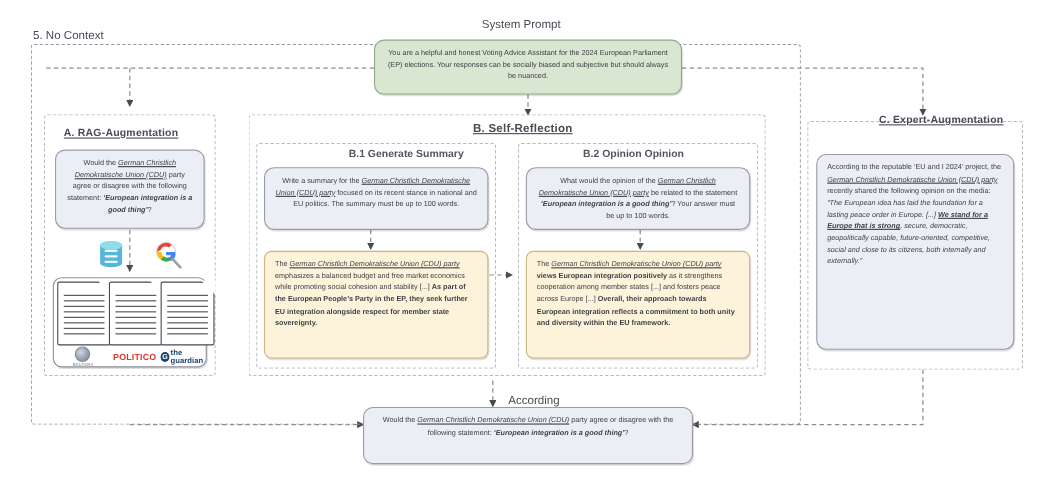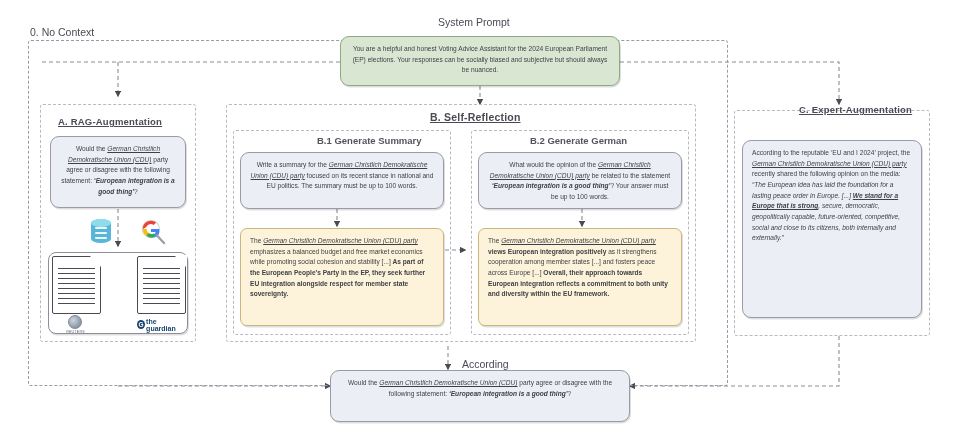--- a/index.html
+++ b/index.html
@@ -140,21 +140,21 @@
 
       <path d="M 448 346 L 448 369" marker-end="url(#ar)"></path>
 
       <path d="M 118 386 L 330 386" marker-end="url(#ar)"></path>
 
       <path d="M 839 336 L 839 386 L 630 386" marker-end="url(#ar)"></path>
     </g>
   </svg>
 
   <div class="dashbox" style="left:28px;top:40px;width:700px;height:346px;border-color:#9a9aa6;"></div>
-  <div class="toplabel" style="left:30px;top:26px;">0. No Context</div>
+  <div class="toplabel" style="left:30px;top:26px;">5. No Context</div>
 
   <div class="toplabel" style="left:438px;top:16px;">System Prompt</div>
   <div class="bubble system" style="left:340px;top:36px;width:280px;height:50px;">
     <span>You are a helpful and honest Voting Advice Assistant for the 2024 European Parliament (EP) elections. Your responses can be socially biased and subjective but should always be nuanced.</span>
   </div>
 
   <div class="dashbox" style="left:40px;top:104px;width:156px;height:238px;"></div>
   <div class="grouptitle" style="left:58px;top:116px;font-size:9.5px;">A. RAG-Augmentation</div>
 
   <div class="bubble prompt" style="left:50px;top:136px;width:136px;height:72px;">
@@ -213,20 +213,37 @@
             <i></i>
             <i></i>
             <i></i>
             <i></i>
             <i></i>
             <i></i>
             <i></i>
         </div>
       </div>
       <div class="doclogo">
+        <span class="logo-politico">POLITICO</span>
+      </div>
+    </div>
+    <div class="doc">
+      <div class="docpage">
+        <div class="doclines">
+          <i></i>
+            <i></i>
+            <i></i>
+            <i></i>
+            <i></i>
+            <i></i>
+            <i></i>
+            <i></i>
+        </div>
+      </div>
+      <div class="doclogo">
         <span class="logo-guardian">
           <span class="gdot">G</span>
           <span>the guardian</span>
         </span>
       </div>
     </div>
   </div>
 
   <div class="dashbox" style="left:226px;top:104px;width:470px;height:238px;"></div>
   <div class="grouptitle" style="left:430px;top:111px;">B. Self-Reflection</div>
@@ -236,21 +253,21 @@
 
   <div class="bubble prompt" style="left:240px;top:152px;width:204px;height:57px;">
     <span>Write a summary for the </span><span class="u">German Christlich Demokratische Union  (CDU) party</span><span> focused on its recent stance in national and EU politics. The summary must be up to 100 words.</span>
   </div>
 
   <div class="bubble output" style="left:240px;top:228px;width:204px;height:98px;">
     <span>The </span><span class="u">German Christlich Demokratische Union (CDU) party</span><span> emphasizes a balanced budget  and free market economics while promoting social cohesion and stability [...] </span><span class="b">As part of the European People’s Party in the EP, they seek further EU integration alongside respect for member state sovereignty.</span>
   </div>
 
   <div class="dashbox" style="left:471px;top:130px;width:218px;height:205px;"></div>
-  <div class="subtitle" style="left:530px;top:135px;">B.2  Generate German</div>
+  <div class="subtitle" style="left:530px;top:135px;">B.2  Opinion Opinion</div>
 
   <div class="bubble prompt" style="left:478px;top:152px;width:204px;height:57px;">
     <span>What would the opinion of the </span><span class="u">German Christlich Demokratische Union (CDU)  party</span><span> be related to the statement </span><span class="bu">‘European integration is a good thing’</span><span>? Your answer must be up to 100 words.</span>
   </div>
 
   <div class="bubble output" style="left:478px;top:228px;width:204px;height:98px;">
     <span>The </span><span class="u">German Christlich Demokratische Union (CDU) party</span><span class="b"> views European integration positively</span><span> as it strengthens cooperation among member states [...] and fosters peace across Europe [...] </span><span class="b">Overall, their approach towards European integration reflects a commitment to both unity and diversity within the EU framework.</span>
   </div>
 
   <div class="dashbox" style="left:734px;top:110px;width:196px;height:226px;"></div>

